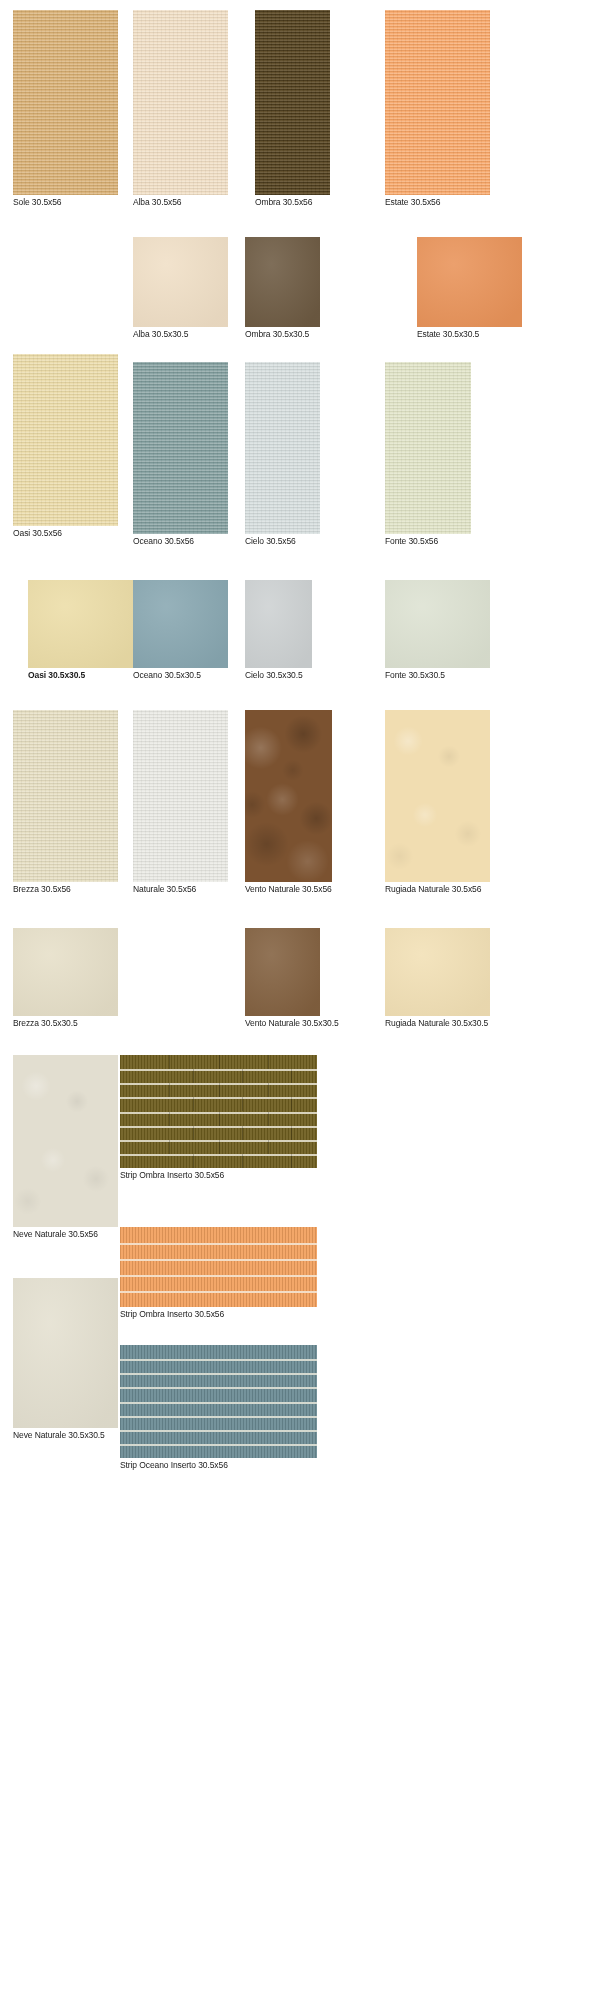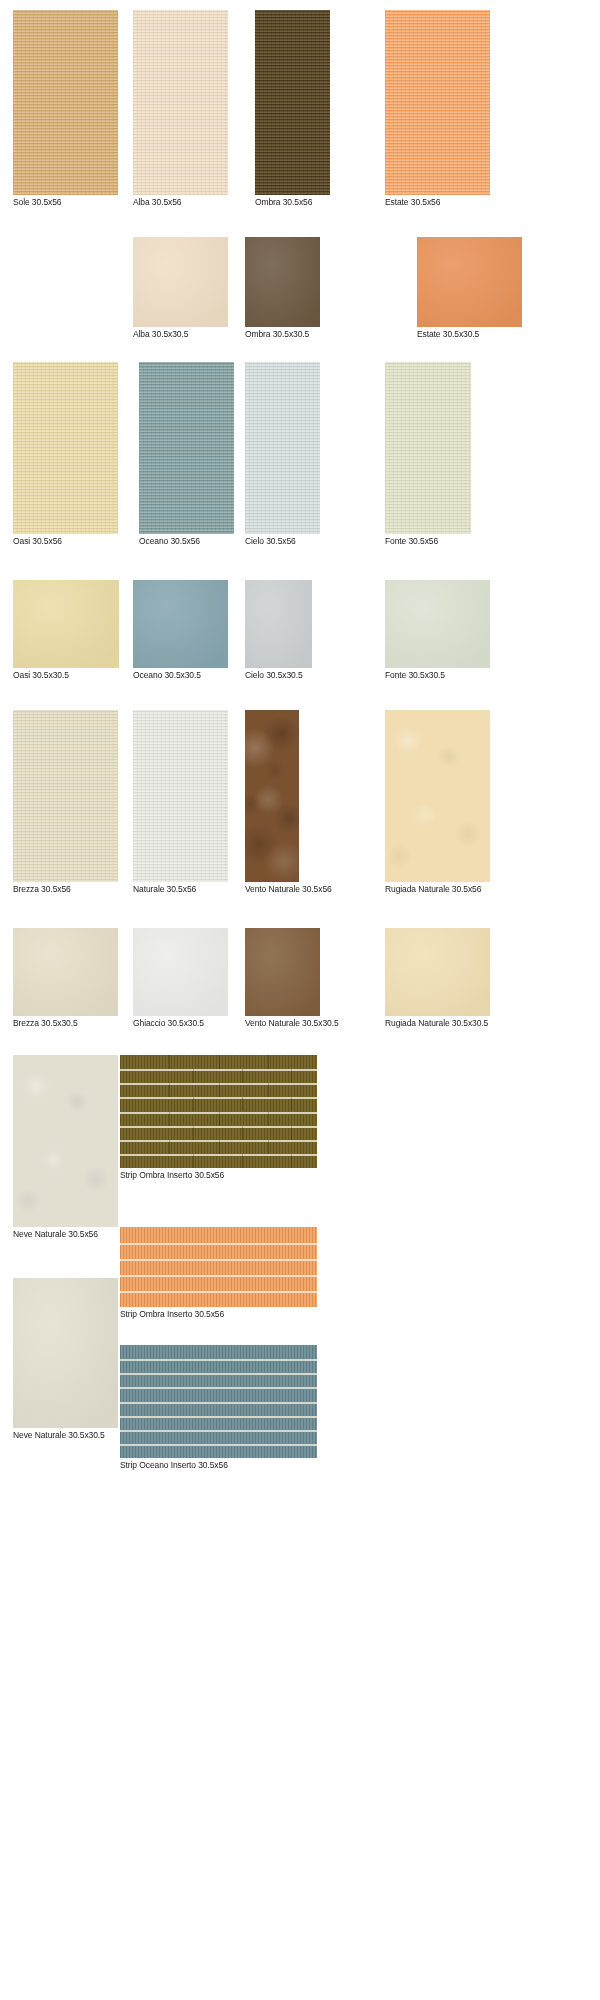--- a/index.html
+++ b/index.html
@@ -168,45 +168,45 @@
         <div class="grain"></div>
       </div>
       <div class="caption">Ombra 30.5x30.5</div>
     </div>
     <div class="tile-cell" style="left: 385px; top: 237px; width: 105px; margin-left: 32px;">
       <div class="swatch tex-plain" style="height: 90px; background: rgb(233, 147, 89);">
         <div class="grain"></div>
       </div>
       <div class="caption">Estate 30.5x30.5</div>
     </div>
-    <div class="tile-cell" style="left: 13px; top: 362px; width: 105px;">
+    <div class="tile-cell" style="left: 13px; top: 354px; width: 105px;">
       <div class="swatch tex-fineline" style="height: 172px; background: rgb(234, 217, 164);">
         <div class="grain"></div>
       </div>
       <div class="caption">Oasi 30.5x56</div>
     </div>
-    <div class="tile-cell" style="left: 133px; top: 362px; width: 95px; margin-left: 6px;">
+    <div class="tile-cell" style="left: 133px; top: 362px; width: 95px;">
       <div class="swatch tex-fineline" style="height: 172px; background: rgb(125, 154, 154);">
         <div class="grain"></div>
       </div>
       <div class="caption">Oceano 30.5x56</div>
     </div>
     <div class="tile-cell" style="left: 245px; top: 362px; width: 75px;">
       <div class="swatch tex-fineline" style="height: 172px; background: rgb(212, 220, 220);">
         <div class="grain"></div>
       </div>
       <div class="caption">Cielo 30.5x56</div>
     </div>
     <div class="tile-cell" style="left: 385px; top: 362px; width: 86px;">
       <div class="swatch tex-fineline" style="height: 172px; background: rgb(223, 226, 196);">
         <div class="grain"></div>
       </div>
       <div class="caption">Fonte 30.5x56</div>
     </div>
-    <div class="tile-cell" style="left: 13px; top: 580px; width: 106px;">
+    <div class="tile-cell" style="left: 28px; top: 580px; width: 106px; font-weight: bold;">
       <div class="swatch tex-plain" style="height: 88px; background: rgb(236, 221, 167);">
         <div class="grain"></div>
       </div>
       <div class="caption">Oasi 30.5x30.5</div>
     </div>
     <div class="tile-cell" style="left: 133px; top: 580px; width: 95px;">
       <div class="swatch tex-plain" style="height: 88px; background: rgb(136, 167, 177);">
         <div class="grain"></div>
       </div>
       <div class="caption">Oceano 30.5x30.5</div>
@@ -228,43 +228,37 @@
         <div class="grain"></div>
       </div>
       <div class="caption">Brezza 30.5x56</div>
     </div>
     <div class="tile-cell" style="left: 133px; top: 710px; width: 95px;">
       <div class="swatch tex-fineline" style="height: 172px; background: rgb(232, 232, 226);">
         <div class="grain"></div>
       </div>
       <div class="caption">Naturale 30.5x56</div>
     </div>
-    <div class="tile-cell" style="left: 245px; top: 710px; width: 54px;">
+    <div class="tile-cell" style="left: 245px; top: 710px; width: 87px;">
       <div class="swatch tex-mottled" style="height: 172px; background: rgb(123, 82, 48);">
         <div class="grain"></div>
       </div>
       <div class="caption">Vento Naturale 30.5x56</div>
     </div>
     <div class="tile-cell" style="left: 385px; top: 710px; width: 105px;">
       <div class="swatch tex-sandy" style="height: 172px; background: rgb(241, 221, 177);">
         <div class="grain"></div>
       </div>
       <div class="caption">Rugiada Naturale 30.5x56</div>
     </div>
     <div class="tile-cell" style="left: 13px; top: 928px; width: 105px;">
       <div class="swatch tex-plain" style="height: 88px; background: rgb(230, 223, 200);">
         <div class="grain"></div>
       </div>
       <div class="caption">Brezza 30.5x30.5</div>
-    </div>
-    <div class="tile-cell" style="left: 133px; top: 928px; width: 95px;">
-      <div class="swatch tex-plain" style="height: 88px; background: rgb(236, 236, 235);">
-        <div class="grain"></div>
-      </div>
-      <div class="caption">Ghiaccio 30.5x30.5</div>
     </div>
     <div class="tile-cell" style="left: 245px; top: 928px; width: 75px; text-align: center;">
       <div class="swatch tex-plain" style="height: 88px; background: rgb(130, 96, 63);">
         <div class="grain"></div>
       </div>
       <div class="caption">Vento Naturale 30.5x30.5</div>
     </div>
     <div class="tile-cell" style="left: 385px; top: 928px; width: 105px;">
       <div class="swatch tex-plain" style="height: 88px; background: rgb(242, 224, 181);">
         <div class="grain"></div>

